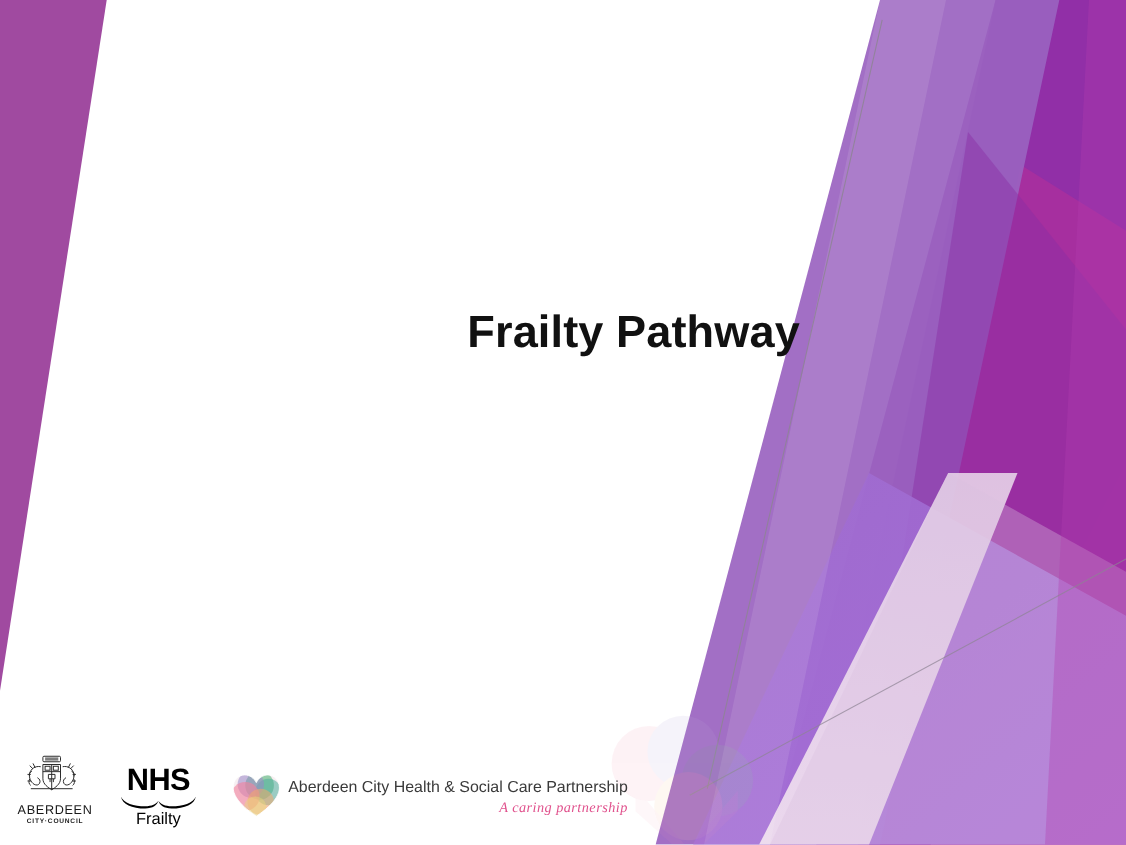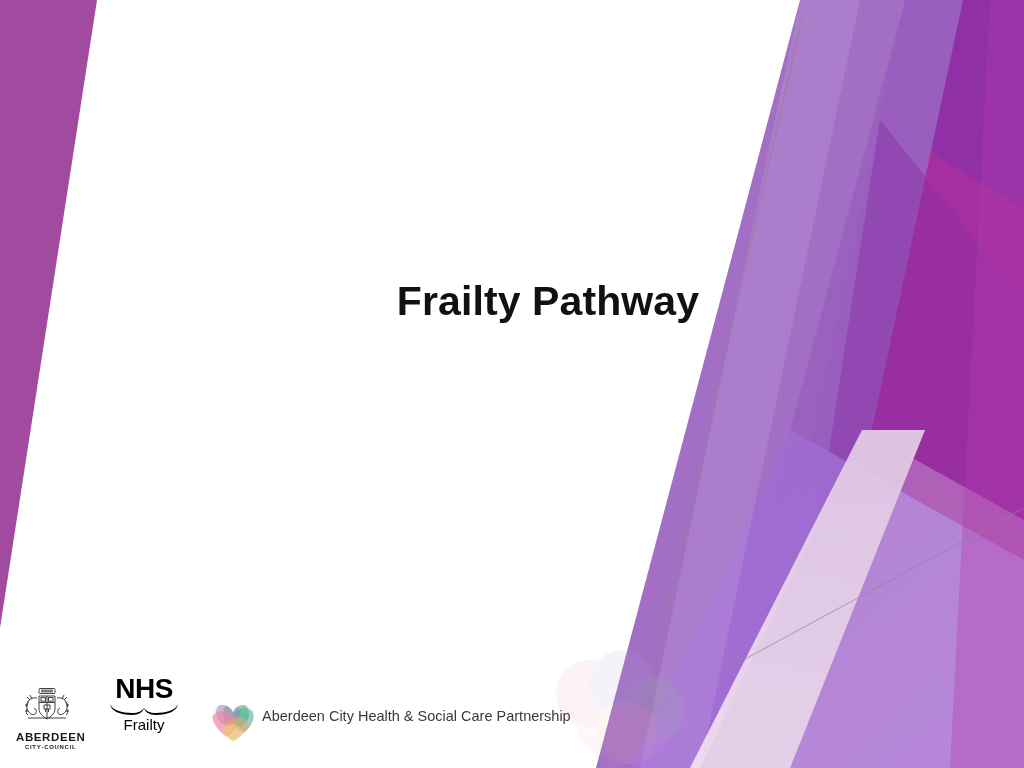--- a/index.html
+++ b/index.html
@@ -23,21 +23,21 @@
     top: 0;
     left: 0;
     width: 1024px;
     height: 768px;
     pointer-events: none;
   }
 
   
   .title-block {
     position: absolute;
-    left: 288px;
+    left: 316px;
     top: 278px;
     width: 520px;
     text-align: center;
   }
   .slide-title {
     font-family: "Liberation Sans", sans-serif;
     font-weight: bold;
     font-size: 41px;
     line-height: 1.15;
     color: #111111;
@@ -73,27 +73,27 @@
     left: 0;
     bottom: 8px;
     width: 540px;
     height: 74px;
   }
   .logo {
     position: absolute;
     bottom: 0;
   }
   .logo-acc { left: 16px; bottom: 10px; }
-  .logo-nhs { left: 108px; bottom: 28px; }
+  .logo-nhs { left: 108px; bottom: 8px; }
   .logo-hscp { left: 210px; bottom: 16px; }
 
   .acc-text-main {
     font-family: "Liberation Sans", sans-serif;
     font-size: 11.5px;
-    font-weight: bold;
+    font-weight: normal;
     letter-spacing: 0.6px;
     color: #1a1a1a;
     text-align: center;
     display: block;
   }
   .acc-text-sub {
     font-family: "Liberation Sans", sans-serif;
     font-size: 6px;
     font-weight: bold;
     letter-spacing: 0.7px;
@@ -253,18 +253,19 @@
             <circle cx="68" cy="36" r="24" fill="#4FAF9C" opacity="0.55"></circle>
             <circle cx="36" cy="22" r="24" fill="#9B86C8" opacity="0.55"></circle>
             <circle cx="26" cy="44" r="26" fill="#F0829E" opacity="0.62"></circle>
             <circle cx="54" cy="54" r="24" fill="#F3A86E" opacity="0.55"></circle>
             <circle cx="44" cy="64" r="20" fill="#E8D97A" opacity="0.45"></circle>
           </g>
           <path d="M46 80 C10 56 4 38 4 28 C4 14 14 5 25 5 C34 5 42 11 46 19 C50 11 58 5 67 5 C78 5 88 14 88 28 C88 38 82 56 46 80 Z" fill="none" stroke="#ffffff" stroke-width="1.5"></path>
         </svg>
         <div style="padding-top:7px;">
           <div class="hscp-name">Aberdeen City Health &amp; Social Care Partnership</div>
+          <div class="hscp-tag">A caring partnership</div>
         </div>
       </div>
     </div>
 
   </div>
 </div>
 
 </body></html>

